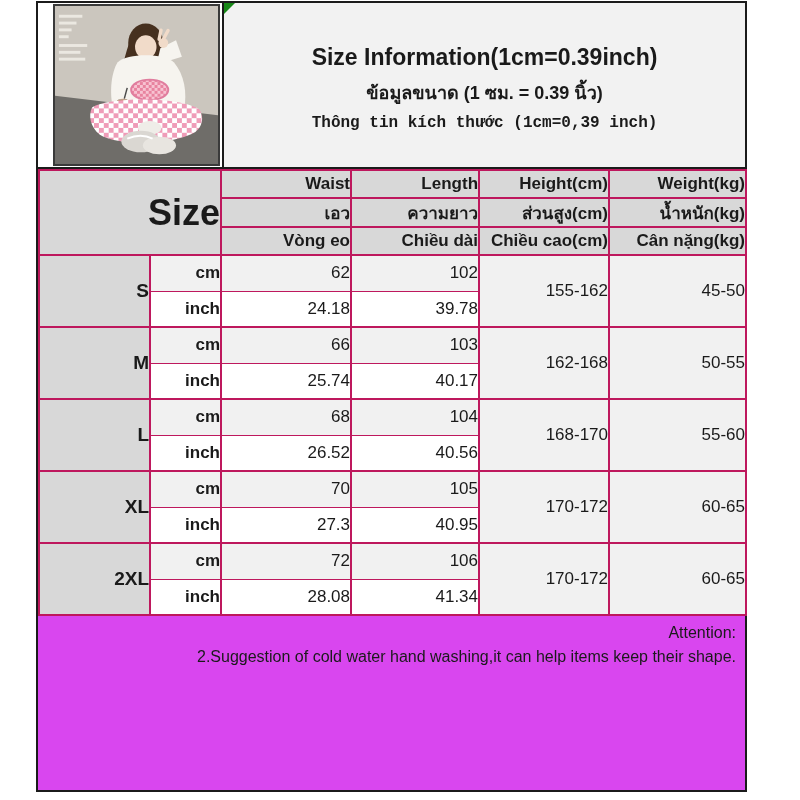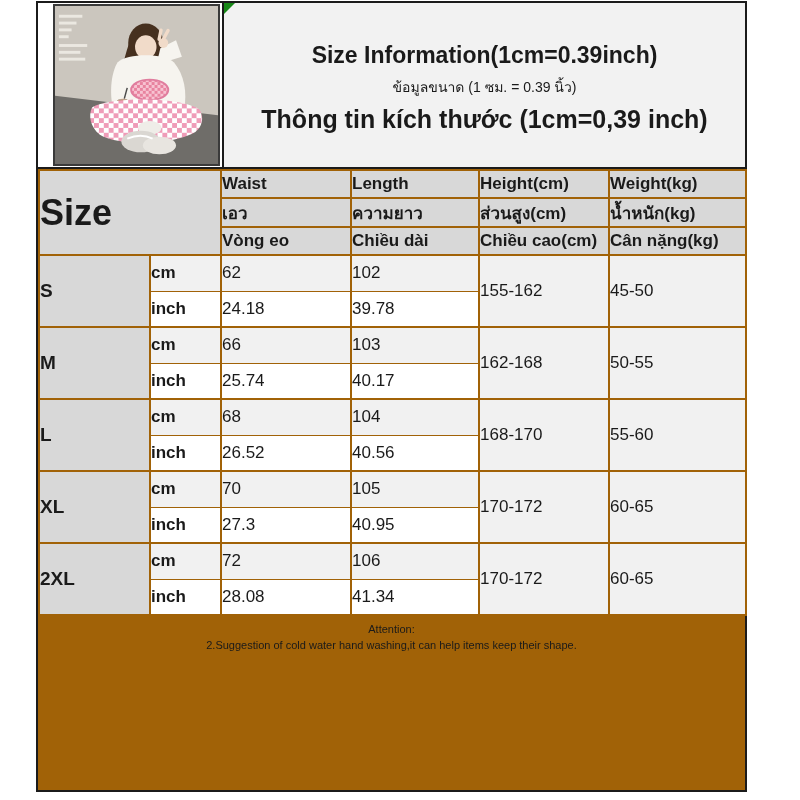--- a/index.html
+++ b/index.html
@@ -16,39 +16,39 @@
   .photo-frame { position:absolute; left:15px; top:1px; width:167px; height:162px;
                  border:2px solid #3a3a3a; background:#c9c4bc; overflow:hidden; }
   .photo-frame svg { display:block; width:100%; height:100%; }
 
   .title-cell { flex:1; position:relative; background:#f2f2f2; border-left:2px solid #1b1b1b;
                 display:flex; flex-direction:column; justify-content:center; align-items:center;
                 gap:7px; padding-top:6px; }
   .corner-marker { position:absolute; left:0; top:0; width:0; height:0;
                    border-top:11px solid #178717; border-right:11px solid transparent; }
   .title-en { font-size:23px; font-weight:bold; }
-  .title-th { font-size:14px; font-weight:normal; }
-  .title-vi { font-size:25px; font-weight:bold; }
+  .title-th { font-size:18px; font-weight:bold; }
+  .title-vi { font-size:16px; font-weight:bold;font-family:Liberation Mono, monospace; }
 
   
   table.size-table { width:100%; border-collapse:collapse; table-layout:fixed; flex:none; }
-  .size-table td { border:2px solid #a16207; text-align:left; vertical-align:middle;
+  .size-table td { border:2px solid #be185d; text-align:right; vertical-align:middle;
                    padding:0; font-size:17px; overflow:hidden; }
   .size-table .hc { height:28px; background:#d8d8d8; font-weight:bold; }
   .size-table .corner { background:#d8d8d8; font-weight:bold; font-size:36px; }
   .size-table .size-label { background:#d8d8d8; font-weight:bold; font-size:19px; }
   .size-table .unit { font-weight:bold; }
   .cm-row td { height:36px; background:#f1f1f1; border-bottom-width:1px; }
   .inch-row td { height:36px; background:#ffffff; border-top-width:1px; }
   .size-table td.merged { background:#f1f1f1; border-bottom-width:2px; border-top-width:2px;margin-left:20px; }
   .cm-row td.size-label { border-bottom-width:2px; }
 
   
-  .attention { flex:1; background:#a16207; padding:5px 9px; font-size:11px; line-height:1.47;
-               text-align:center; }
+  .attention { flex:1; background:#d946ef; padding:5px 9px; font-size:16px; line-height:1.47;
+               text-align:right; }
 </style>
 </head>
 <body>
 
 <div class="canvas">
   <div class="sheet">
 
     <div class="top-section">
       <div class="photo-cell">
         <div class="photo-frame">

